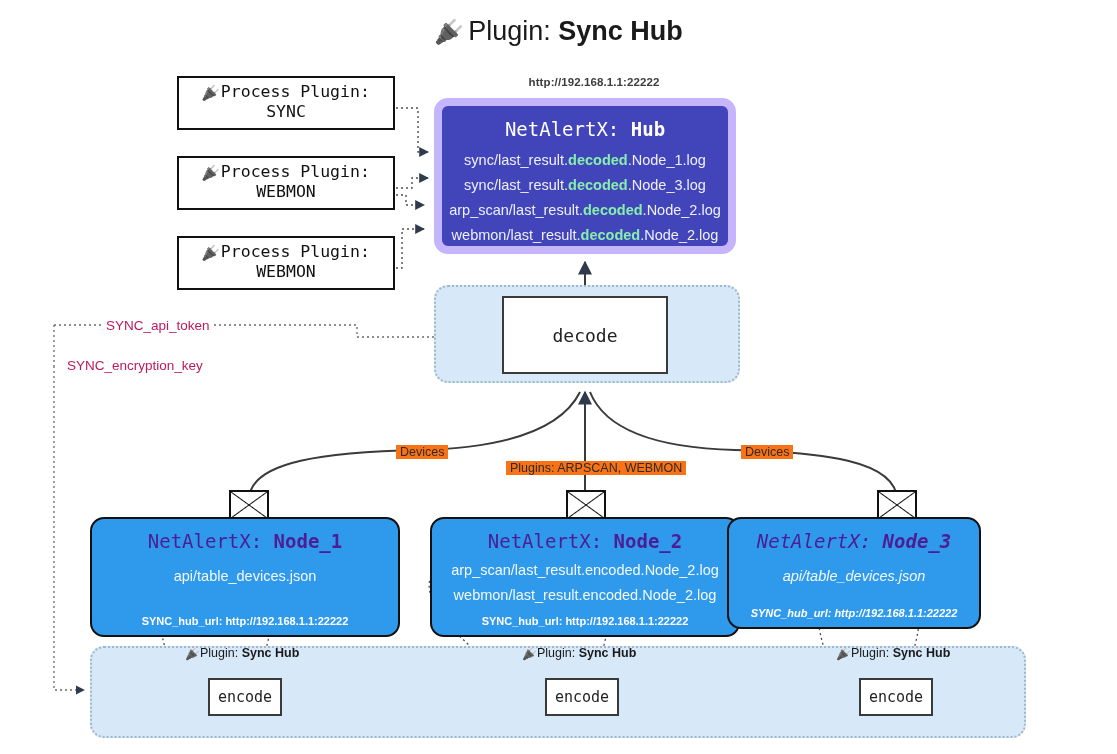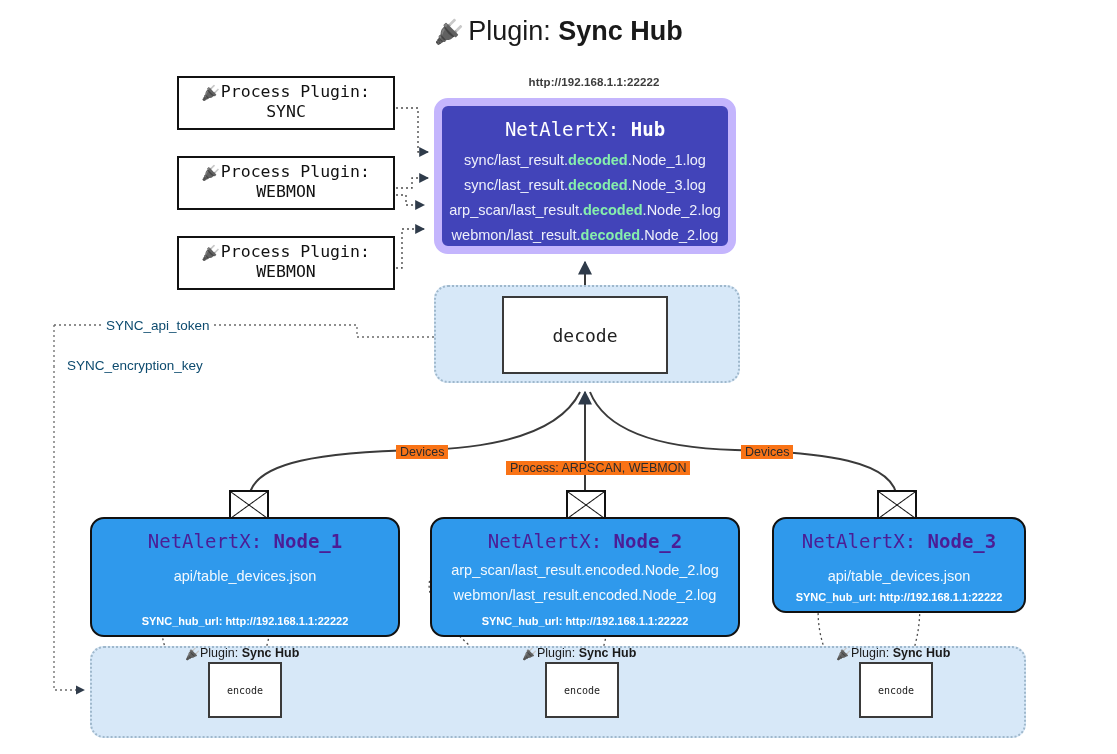--- a/index.html
+++ b/index.html
@@ -91,21 +91,21 @@
     border: 2px solid #3a3a3a;
     box-sizing: border-box;
     display: flex; align-items: center; justify-content: center;
     font-family: "DejaVu Sans Mono", monospace;
     font-size: 18px; color: #222;
   }
 
   
   .key-label {
     position: absolute;
-    font-size: 13.5px; color: #0c4a6e;
+    font-size: 13.5px; color: #be185d;
     background: #ffffff;
     padding: 0 3px;
     white-space: nowrap;
   }
   #lbl-api-token { left: 103px; top: 318px; }
   #lbl-enc-key { left: 64px; top: 358px; }
 
   
   .edge-label {
     position: absolute;
@@ -170,26 +170,26 @@
     box-sizing: border-box;
   }
   .enc-label {
     position: absolute;
     font-size: 12.5px; color: #1a1a1a; white-space: nowrap;
   }
   .enc-label .pglyph { display:inline-block; transform: scaleX(-1); font-size: 12px; vertical-align: -1px; }
   .enc-label b { font-weight: 700; }
   .encode-box {
     position: absolute;
-    width: 74px; height: 56px;
+    width: 74px; height: 38px;
     background: #ffffff; border: 2px solid #3a3a3a;
     box-sizing: border-box;
     display: flex; align-items: center; justify-content: center;
     font-family: "DejaVu Sans Mono", monospace;
-    font-size: 10px; color: #222;
+    font-size: 15px; color: #222; margin-top: 16px;
   }
 </style>
 </head>
 <body>
 
 <div id="stage">
 
   <svg class="edges" viewBox="0 0 1117 754">
     <defs>
       <marker id="arrow" viewBox="0 0 10 10" refX="9" refY="5" markerWidth="7" markerHeight="7" orient="auto-start-reverse">
@@ -267,21 +267,21 @@
   </div>
 
   <div class="decode-wrap"></div>
   <div class="decode-box">decode</div>
 
   <div class="key-label" id="lbl-api-token">SYNC_api_token</div>
   <div class="key-label" id="lbl-enc-key">SYNC_encryption_key</div>
 
   <div class="edge-label" id="lbl-devices-left">Devices</div>
   <div class="edge-label" id="lbl-devices-right">Devices</div>
-  <div class="edge-label" id="lbl-plugins-mid">Process: ARPSCAN, WEBMON</div>
+  <div class="edge-label" id="lbl-plugins-mid">Plugins: ARPSCAN, WEBMON</div>
 
   <div class="envelope" style="left:229px; top:490px;"></div>
   <div class="envelope" style="left:566px; top:490px;"></div>
   <div class="envelope" style="left:877px; top:490px;"></div>
 
   <div class="node-box" style="left:90px; top:517px; width:310px; height:120px;">
     <div class="node-title"><span>NetAlertX: </span><b>Node_1</b></div>
     <div class="node-lines">
       <div class="node-line">api/table_devices.json</div>
     </div>
@@ -290,21 +290,21 @@
 
   <div class="node-box" style="left:430px; top:517px; width:310px; height:120px;">
     <div class="node-title"><span>NetAlertX: </span><b>Node_2</b></div>
     <div class="node-lines" style="margin-top:6px;">
       <div class="node-line">arp_scan/last_result.encoded.Node_2.log</div>
       <div class="node-line">webmon/last_result.encoded.Node_2.log</div>
     </div>
     <div class="node-hub-url">SYNC_hub_url: http://192.168.1.1:22222</div>
   </div>
 
-  <div class="node-box" style="left:772px; top:517px; width:254px; height:96px;">
+  <div class="node-box" style="left:727px; top:517px; width:254px; height:112px;font-style:italic;">
     <div class="node-title"><span>NetAlertX: </span><b>Node_3</b></div>
     <div class="node-lines">
       <div class="node-line">api/table_devices.json</div>
     </div>
     <div class="node-hub-url">SYNC_hub_url: http://192.168.1.1:22222</div>
   </div>
 
   <div class="bottom-wrap"></div>
 
   <div class="enc-label" style="left:185px; top:646px;"><span class="pglyph">🔌</span><span>Plugin: </span><b>Sync Hub</b></div>

